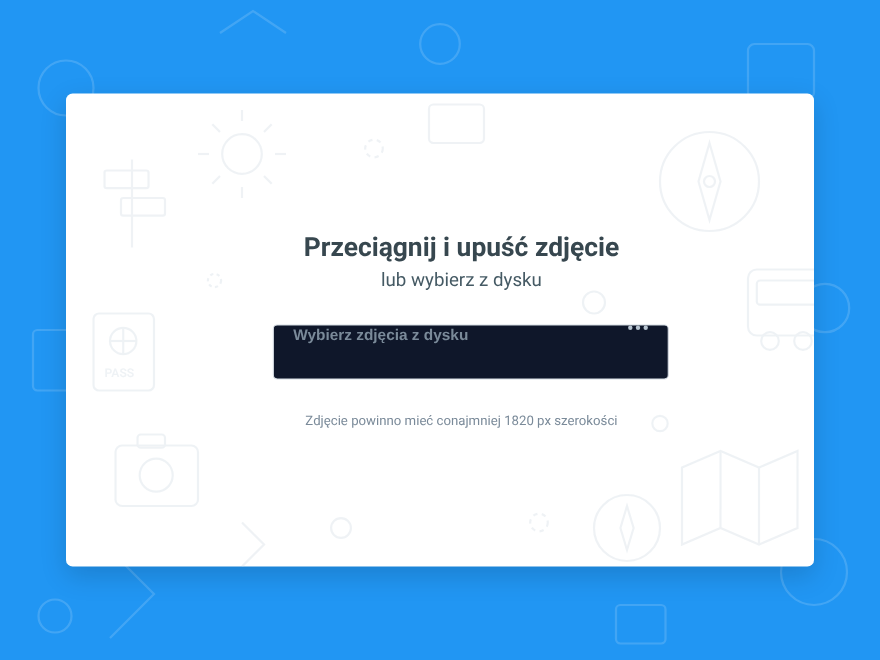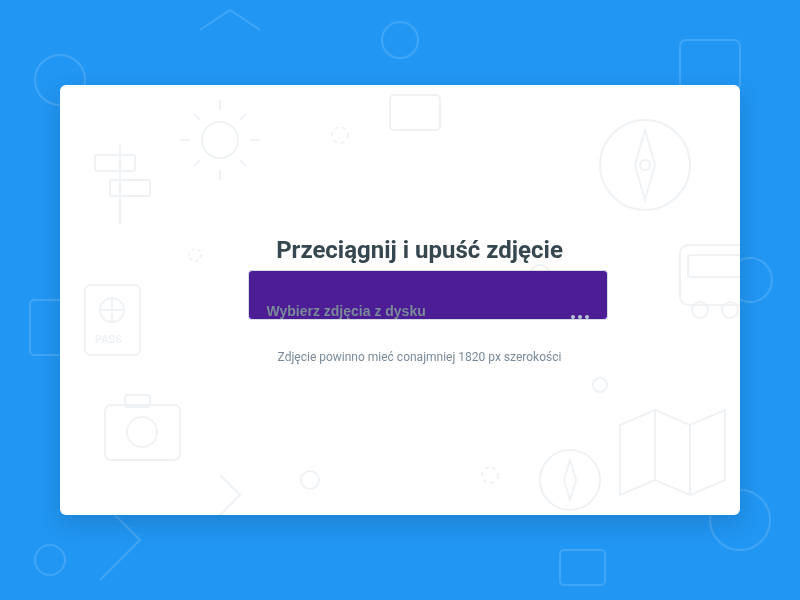--- a/index.html
+++ b/index.html
@@ -61,24 +61,24 @@
     .subtitle {
       font-size: 17px;
       font-weight: 400;
       color: #455a64;
       margin-bottom: 30px;
     }
     .upload-btn {
       width: 360px;
       height: 50px;
       border: 1px solid #d6dde4;
-      background: #4c1d95;
+      background: #0f172a;
       border-radius: 4px;
       display: flex;
-      align-items: flex-end;
+      align-items: flex-start;
       justify-content: space-between;
       padding: 0 18px;
       cursor: pointer;
       transition: border-color 0.15s;
       margin-left: 16px;
     }
     .upload-btn-label {
       font-size: 14px;
       font-weight: 600;
       color: #7a8a99;
@@ -168,20 +168,21 @@
       <circle cx="510" cy="395" r="30"></circle>
       <path d="M 510 375 L 516 395 L 510 415 L 504 395 Z"></path>
 
       <rect x="330" y="10" width="50" height="35" rx="4"></rect>
       <path d="M 160 390 L 180 410 L 160 430"></path>
     </g>
   </svg>
 
   <div class="content">
     <h1 class="title">Przeciągnij i upuść zdjęcie</h1>
+    <p class="subtitle">lub wybierz z dysku</p>
     <button class="upload-btn">
       <span class="upload-btn-label">Wybierz zdjęcia z dysku</span>
       <span class="upload-btn-icon">
         <span class="dot"></span>
         <span class="dot"></span>
         <span class="dot"></span>
       </span>
     </button>
     <p class="hint">Zdjęcie powinno mieć conajmniej 1820 px szerokości</p>
   </div>

